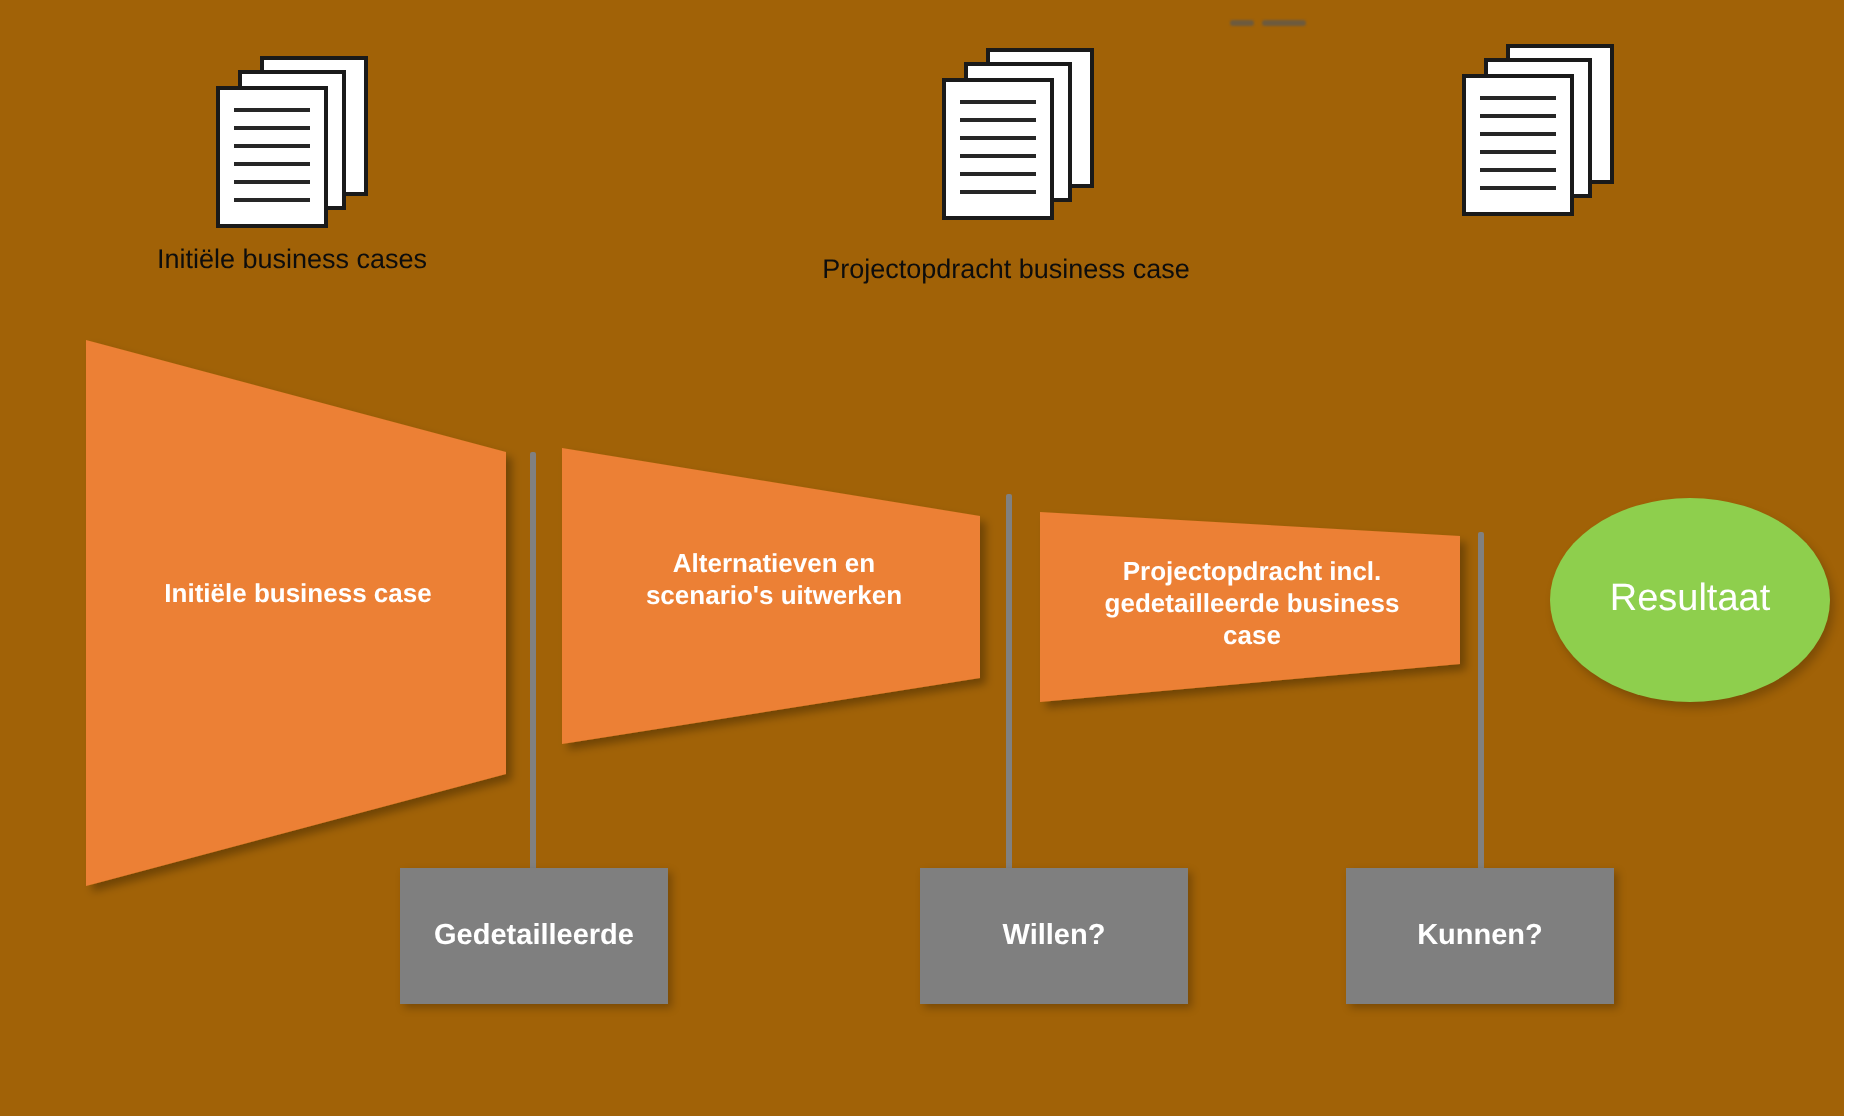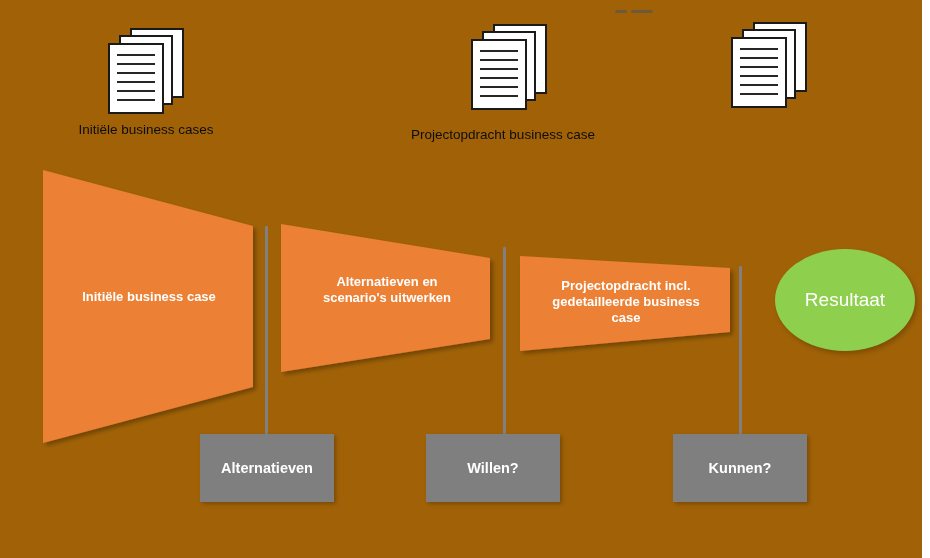--- a/index.html
+++ b/index.html
@@ -233,24 +233,24 @@
     <div class="stage-label" style="left:0px; top:28px; width:222px;">Projectopdracht incl.
 gedetailleerde business
 case</div>
   </div>
 
   <div class="result" style="left:775px; top:249px; width:140px; height:102px;">
     <span>Resultaat</span>
   </div>
 
   <div class="gate" style="left:200px; top:434px; width:134px; height:68px;">
-    <span>Alternatieven</span>
-  </div>
-
-  <div class="gate" style="left:426px; top:434px; width:134px; height:68px;">
+    <span>Gedetailleerde</span>
+  </div>
+
+  <div class="gate" style="left:460px; top:434px; width:134px; height:68px;">
     <span>Willen?</span>
   </div>
 
   <div class="gate" style="left:673px; top:434px; width:134px; height:68px;justify-content:center;">
     <span>Kunnen?</span>
   </div>
 
 </div>
 
 </body></html>

